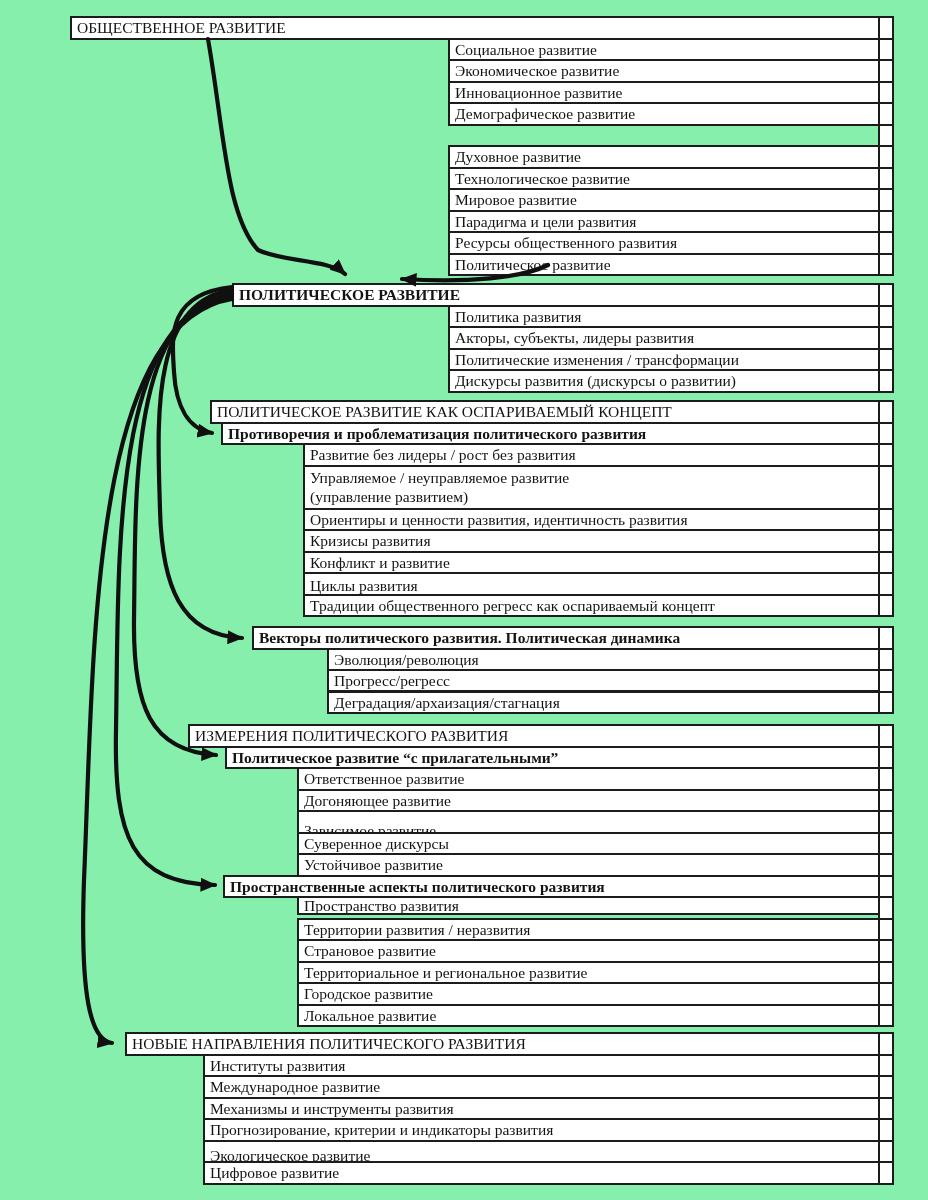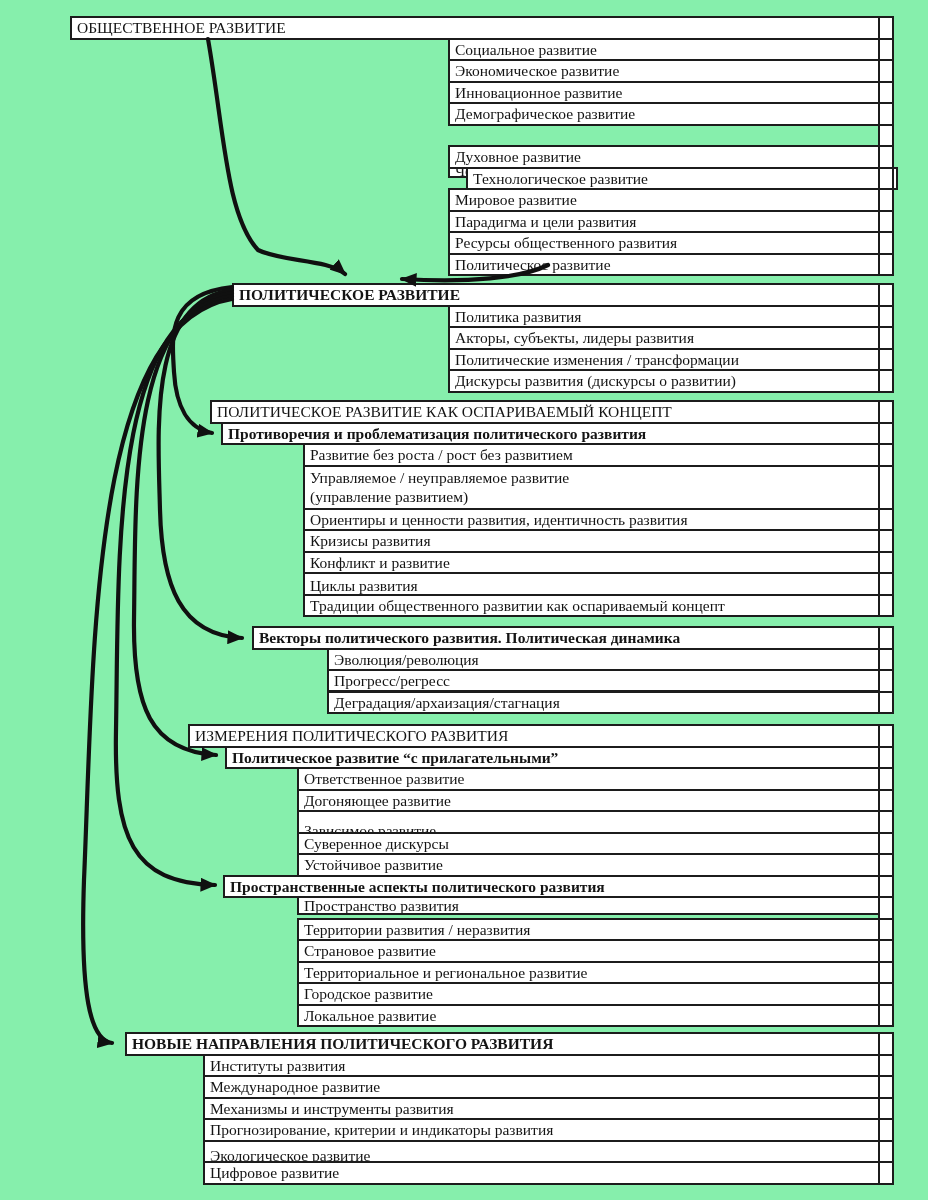--- a/index.html
+++ b/index.html
@@ -46,21 +46,21 @@
       <div class="box" style="left: 448px; top: 59px; width: 432px; height: 23.5px;">Экономическое развитие</div>
       <div class="box side" style="left: 878px; top: 59px; width: 16px; height: 23.5px;"></div>
       <div class="box" style="left: 448px; top: 80.5px; width: 432px; height: 23.5px;">Инновационное развитие</div>
       <div class="box side" style="left: 878px; top: 80.5px; width: 16px; height: 23.5px;"></div>
       <div class="box" style="left: 448px; top: 102px; width: 432px; height: 23.5px;">Демографическое развитие</div>
       <div class="box side" style="left: 878px; top: 102px; width: 16px; height: 23.5px;"></div>
       <div class="box" style="left: 448px; top: 123.5px; width: 432px; height: 15px; margin-top: 39px;">Человеческое развитие</div>
       <div class="box side" style="left: 878px; top: 123.5px; width: 16px; height: 23.5px;"></div>
       <div class="box" style="left: 448px; top: 145px; width: 432px; height: 23.5px;">Духовное развитие</div>
       <div class="box side" style="left: 878px; top: 145px; width: 16px; height: 23.5px;"></div>
-      <div class="box" style="left: 448px; top: 166.5px; width: 432px; height: 23.5px; margin-left: 18px;">Технологическое развитие</div>
+      <div class="box" style="left: 448px; top: 166.5px; width: 432px; height: 23.5px;">Технологическое развитие</div>
       <div class="box side" style="left: 878px; top: 166.5px; width: 16px; height: 23.5px;"></div>
       <div class="box" style="left: 448px; top: 188px; width: 432px; height: 23.5px;">Мировое развитие</div>
       <div class="box side" style="left: 878px; top: 188px; width: 16px; height: 23.5px;"></div>
       <div class="box" style="left: 448px; top: 209.5px; width: 432px; height: 23.5px;">Парадигма и цели развития</div>
       <div class="box side" style="left: 878px; top: 209.5px; width: 16px; height: 23.5px;"></div>
       <div class="box" style="left: 448px; top: 231px; width: 432px; height: 23.5px;">Ресурсы общественного развития</div>
       <div class="box side" style="left: 878px; top: 231px; width: 16px; height: 23.5px;"></div>
       <div class="box" style="left: 448px; top: 252.5px; width: 432px; height: 23.5px;">Политическое развитие</div>
       <div class="box side" style="left: 878px; top: 252.5px; width: 16px; height: 23.5px;"></div>
       <div class="box bold" style="left: 232px; top: 283px; width: 648px; height: 23.5px;">ПОЛИТИЧЕСКОЕ РАЗВИТИЕ</div>
@@ -70,34 +70,34 @@
       <div class="box" style="left: 448px; top: 326px; width: 432px; height: 23.5px;">Акторы, субъекты, лидеры развития</div>
       <div class="box side" style="left: 878px; top: 326px; width: 16px; height: 23.5px;"></div>
       <div class="box" style="left: 448px; top: 347.5px; width: 432px; height: 23.5px;">Политические изменения / трансформации</div>
       <div class="box side" style="left: 878px; top: 347.5px; width: 16px; height: 23.5px;"></div>
       <div class="box" style="left: 448px; top: 369px; width: 432px; height: 23.5px;">Дискурсы развития (дискурсы о развитии)</div>
       <div class="box side" style="left: 878px; top: 369px; width: 16px; height: 23.5px;"></div>
       <div class="box" style="left: 210px; top: 400px; width: 670px; height: 23.5px;">ПОЛИТИЧЕСКОЕ РАЗВИТИЕ КАК ОСПАРИВАЕМЫЙ КОНЦЕПТ</div>
       <div class="box side" style="left: 878px; top: 400px; width: 16px; height: 23.5px;"></div>
       <div class="box bold" style="left: 221px; top: 421.5px; width: 659px; height: 23.5px;">Противоречия и проблематизация политического развития</div>
       <div class="box side" style="left: 878px; top: 421.5px; width: 16px; height: 23.5px;"></div>
-      <div class="box" style="left: 303px; top: 443px; width: 577px; height: 23.5px;">Развитие без роста / рост без развитием</div>
+      <div class="box" style="left: 303px; top: 443px; width: 577px; height: 23.5px;">Развитие без лидеры / рост без развития</div>
       <div class="box side" style="left: 878px; top: 443px; width: 16px; height: 23.5px;"></div>
       <div class="box" style="left: 303px; top: 464.5px; width: 577px; height: 45px;">Управляемое / неуправляемое развитие
 (управление развитием)</div>
       <div class="box side" style="left: 878px; top: 464.5px; width: 16px; height: 45px;"></div>
       <div class="box" style="left: 303px; top: 507.5px; width: 577px; height: 23.5px;">Ориентиры и ценности развития, идентичность развития</div>
       <div class="box side" style="left: 878px; top: 507.5px; width: 16px; height: 23.5px;"></div>
       <div class="box" style="left: 303px; top: 529px; width: 577px; height: 23.5px;">Кризисы развития</div>
       <div class="box side" style="left: 878px; top: 529px; width: 16px; height: 23.5px;"></div>
       <div class="box" style="left: 303px; top: 550.5px; width: 577px; height: 23.5px;">Конфликт и развитие</div>
       <div class="box side" style="left: 878px; top: 550.5px; width: 16px; height: 23.5px;"></div>
       <div class="box" style="left: 303px; top: 572px; width: 577px; height: 27px;">Циклы развития</div>
       <div class="box side" style="left: 878px; top: 572px; width: 16px; height: 23.5px;"></div>
-      <div class="box" style="left: 303px; top: 593.5px; width: 577px; height: 23.5px;">Традиции общественного развитии как оспариваемый концепт</div>
+      <div class="box" style="left: 303px; top: 593.5px; width: 577px; height: 23.5px;">Традиции общественного регресс как оспариваемый концепт</div>
       <div class="box side" style="left: 878px; top: 593.5px; width: 16px; height: 23.5px;"></div>
       <div class="box bold" style="left: 252px; top: 626px; width: 628px; height: 23.5px;">Векторы политического развития. Политическая динамика</div>
       <div class="box side" style="left: 878px; top: 626px; width: 16px; height: 23.5px;"></div>
       <div class="box" style="left: 327px; top: 647.5px; width: 553px; height: 23.5px;">Эволюция/революция</div>
       <div class="box side" style="left: 878px; top: 647.5px; width: 16px; height: 23.5px;"></div>
       <div class="box" style="left: 327px; top: 669px; width: 553px; height: 23px;">Прогресс/регресс</div>
       <div class="box side" style="left: 878px; top: 669px; width: 16px; height: 23.5px;"></div>
       <div class="box" style="left: 327px; top: 690.5px; width: 553px; height: 23.5px;">Деградация/архаизация/стагнация</div>
       <div class="box side" style="left: 878px; top: 690.5px; width: 16px; height: 23.5px;"></div>
       <div class="box" style="left: 188px; top: 724px; width: 692px; height: 23.5px;">ИЗМЕРЕНИЯ ПОЛИТИЧЕСКОГО РАЗВИТИЯ</div>
@@ -121,21 +121,21 @@
       <div class="box" style="left: 297px; top: 917.5px; width: 583px; height: 23.5px;">Территории развития / неразвития</div>
       <div class="box side" style="left: 878px; top: 917.5px; width: 16px; height: 23.5px;"></div>
       <div class="box" style="left: 297px; top: 939px; width: 583px; height: 23.5px;">Страновое развитие</div>
       <div class="box side" style="left: 878px; top: 939px; width: 16px; height: 23.5px;"></div>
       <div class="box" style="left: 297px; top: 960.5px; width: 583px; height: 23.5px;">Территориальное и региональное развитие</div>
       <div class="box side" style="left: 878px; top: 960.5px; width: 16px; height: 23.5px;"></div>
       <div class="box" style="left: 297px; top: 982px; width: 583px; height: 23.5px;">Городское развитие</div>
       <div class="box side" style="left: 878px; top: 982px; width: 16px; height: 23.5px;"></div>
       <div class="box" style="left: 297px; top: 1003.5px; width: 583px; height: 23.5px;">Локальное развитие</div>
       <div class="box side" style="left: 878px; top: 1003.5px; width: 16px; height: 23.5px;"></div>
-      <div class="box" style="left: 125px; top: 1032px; width: 755px; height: 23.5px; font-weight: bold;">НОВЫЕ НАПРАВЛЕНИЯ ПОЛИТИЧЕСКОГО РАЗВИТИЯ</div>
+      <div class="box" style="left: 125px; top: 1032px; width: 755px; height: 23.5px;">НОВЫЕ НАПРАВЛЕНИЯ ПОЛИТИЧЕСКОГО РАЗВИТИЯ</div>
       <div class="box side" style="left: 878px; top: 1032px; width: 16px; height: 23.5px;"></div>
       <div class="box" style="left: 203px; top: 1053.5px; width: 677px; height: 23.5px;">Институты развития</div>
       <div class="box side" style="left: 878px; top: 1053.5px; width: 16px; height: 23.5px;"></div>
       <div class="box" style="left: 203px; top: 1075px; width: 677px; height: 23.5px;">Международное развитие</div>
       <div class="box side" style="left: 878px; top: 1075px; width: 16px; height: 23.5px;"></div>
       <div class="box" style="left: 203px; top: 1096.5px; width: 677px; height: 23.5px;">Механизмы и инструменты развития</div>
       <div class="box side" style="left: 878px; top: 1096.5px; width: 16px; height: 23.5px;"></div>
       <div class="box" style="left: 203px; top: 1118px; width: 677px; height: 23.5px;">Прогнозирование, критерии и индикаторы развития</div>
       <div class="box side" style="left: 878px; top: 1118px; width: 16px; height: 23.5px;"></div>
       <div class="box" style="left: 203px; top: 1139.5px; width: 677px; height: 32px;">Экологическое развитие</div>

